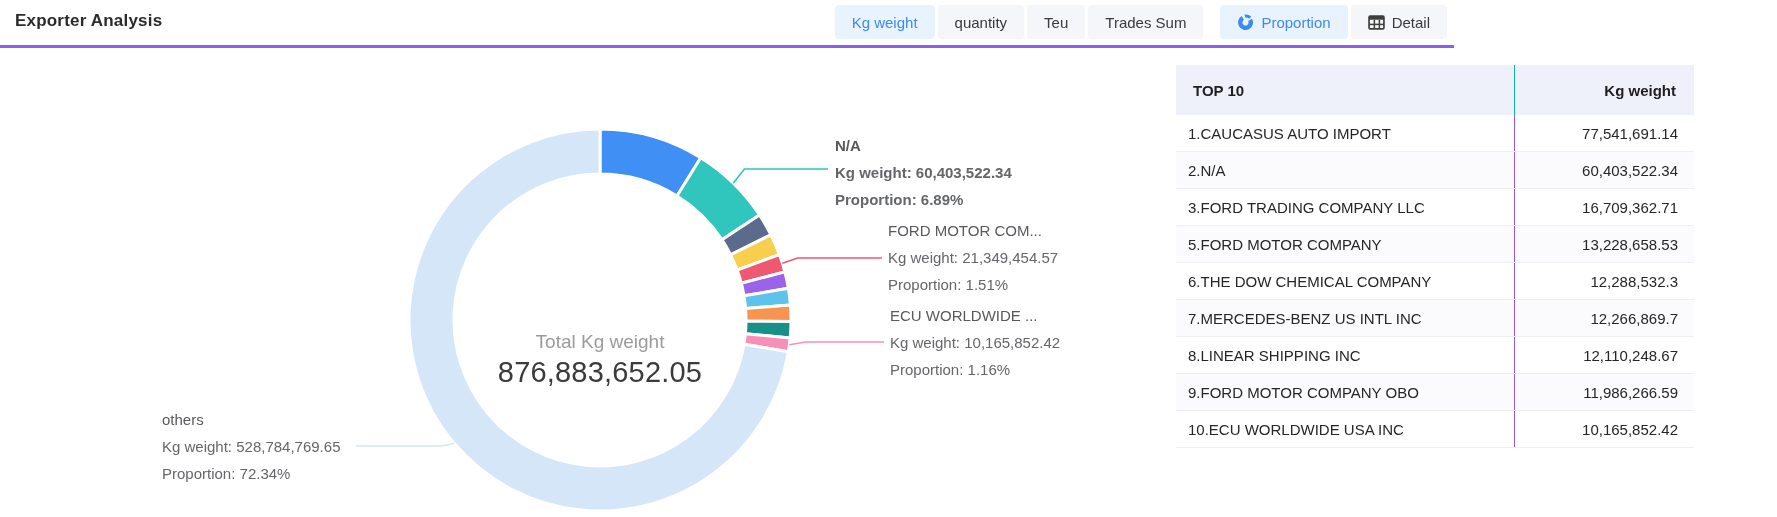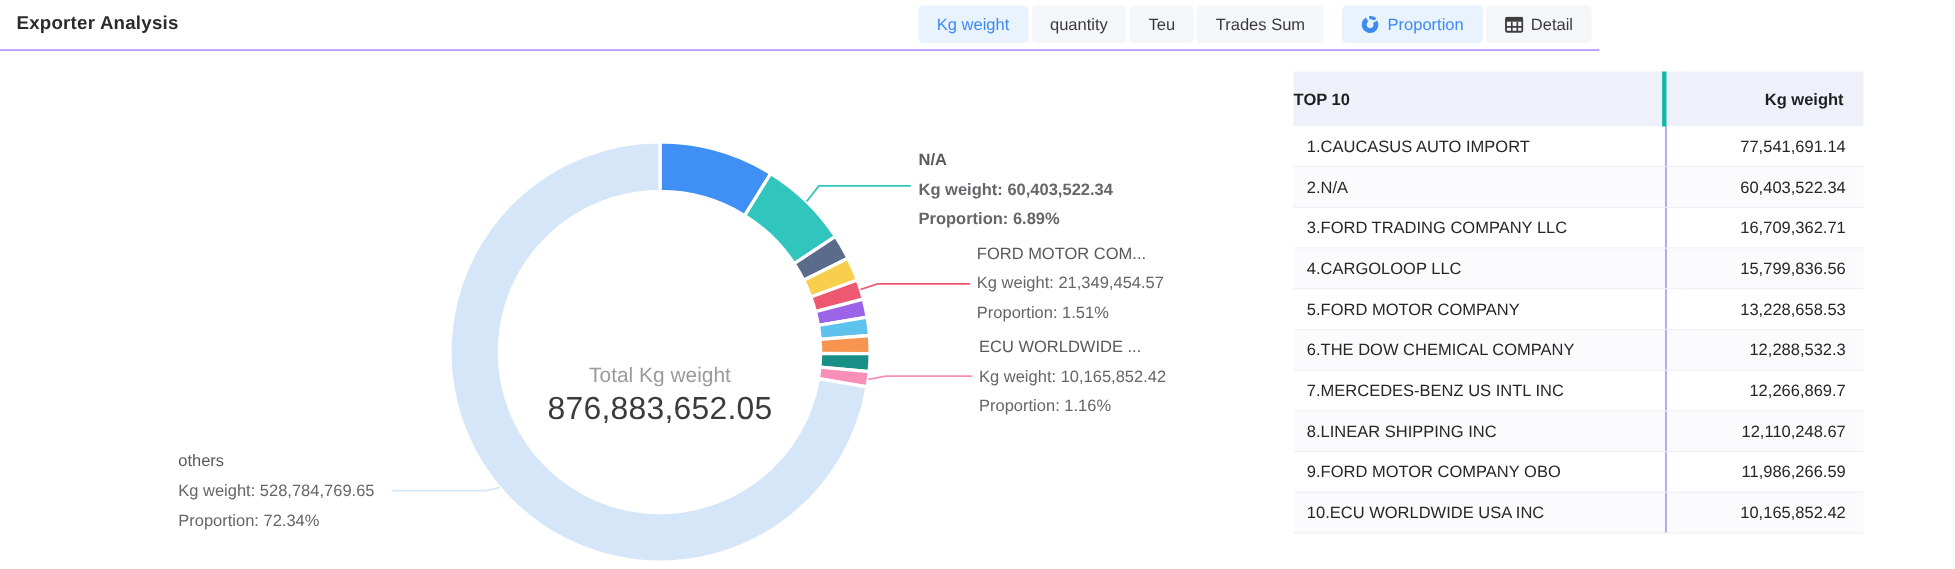--- a/index.html
+++ b/index.html
@@ -1,20 +1,20 @@
 <!DOCTYPE html>
 <html><head>
 <meta charset="utf-8">
 <style>
   html,body{margin:0;padding:0;background:#fff;}
   body{width:1777px;height:517px;position:relative;overflow:hidden;
        font-family:"Liberation Sans","DejaVu Sans",sans-serif;color:#333;}
 
   
-  .topbar{position:absolute;left:0;top:0;width:1454px;height:45px;border-bottom:1px solid #8b5cf6;background:#fff;}
+  .topbar{position:absolute;left:0;top:0;width:1454px;height:45px;border-bottom:3px solid #8b5cf6;background:#fff;}
   .page-title{position:absolute;left:15px;top:11px;font-size:17px;font-weight:700;color:#2b2b2b;letter-spacing:.2px;}
   .btn-row{position:absolute;right:7px;top:5px;display:flex;gap:3px;align-items:center;}
   .tb-btn{height:34px;display:flex;align-items:center;gap:7px;padding:0 17px;border-radius:4px;
           font-size:15px;color:#3a3a3a;background:#f5f6f9;cursor:pointer;white-space:nowrap;border:none;}
   .tb-btn.active{background:#e8f3fe;color:#3d8af2;}
   .tb-btn.gap-left{margin-left:14px;}
   .tb-btn svg{display:block;}
 
   
   .chart-area{position:absolute;left:0;top:47px;width:1160px;height:470px;}
@@ -22,21 +22,21 @@
   .center-text{position:absolute;left:450px;top:240px;width:300px;text-align:center;}
   .center-label{font-size:19px;color:#9b9b9b;margin-top:44px;}
   .center-value{font-size:29px;color:#3b3b3b;font-weight:400;margin-top:3px;letter-spacing:.2px;}
 
   .callout{position:absolute;font-size:15px;color:#646669;line-height:27px;white-space:nowrap;}
   .callout .c-name{color:#57595c;}
 
   
   .top10-table{position:absolute;left:1176px;top:65px;width:518px;font-size:15px;}
   .tt-header{display:flex;height:50px;align-items:center;background:#eef1fa;font-weight:700;color:#1f1f1f;}
-  .tt-col1{width:339px;box-sizing:border-box;border-right:4px solid #14b8a6;height:100%;display:flex;align-items:center;}
+  .tt-col1{width:339px;box-sizing:border-box;padding-left:17px;border-right:1px solid #14b8a6;height:100%;display:flex;align-items:center;}
   .tt-col2{width:179px;box-sizing:border-box;padding-right:18px;text-align:right;height:100%;display:flex;align-items:center;justify-content:flex-end;}
   .tt-row{display:flex;height:36px;align-items:center;border-bottom:1px solid #eceef2;color:#262626;background:#fff;}
   .tt-row:nth-child(even){background:#fbfbfd;}
   .tt-row .tt-col1{border-right:1px solid #8b5cf6;padding-left:12px;}
   .tt-row .tt-col2{padding-right:16px;}
 </style>
 </head>
 <body>
 
 <div class="topbar">
@@ -131,24 +131,20 @@
       </div>
       <div class="tt-row">
         <div class="tt-col1">2.N/A</div>
         <div class="tt-col2">60,403,522.34</div>
       </div>
       <div class="tt-row">
         <div class="tt-col1">3.FORD TRADING COMPANY LLC</div>
         <div class="tt-col2">16,709,362.71</div>
       </div>
       <div class="tt-row">
-        <div class="tt-col1">4.CARGOLOOP LLC</div>
-        <div class="tt-col2">15,799,836.56</div>
-      </div>
-      <div class="tt-row">
         <div class="tt-col1">5.FORD MOTOR COMPANY</div>
         <div class="tt-col2">13,228,658.53</div>
       </div>
       <div class="tt-row">
         <div class="tt-col1">6.THE DOW CHEMICAL COMPANY</div>
         <div class="tt-col2">12,288,532.3</div>
       </div>
       <div class="tt-row">
         <div class="tt-col1">7.MERCEDES-BENZ US INTL INC</div>
         <div class="tt-col2">12,266,869.7</div>

